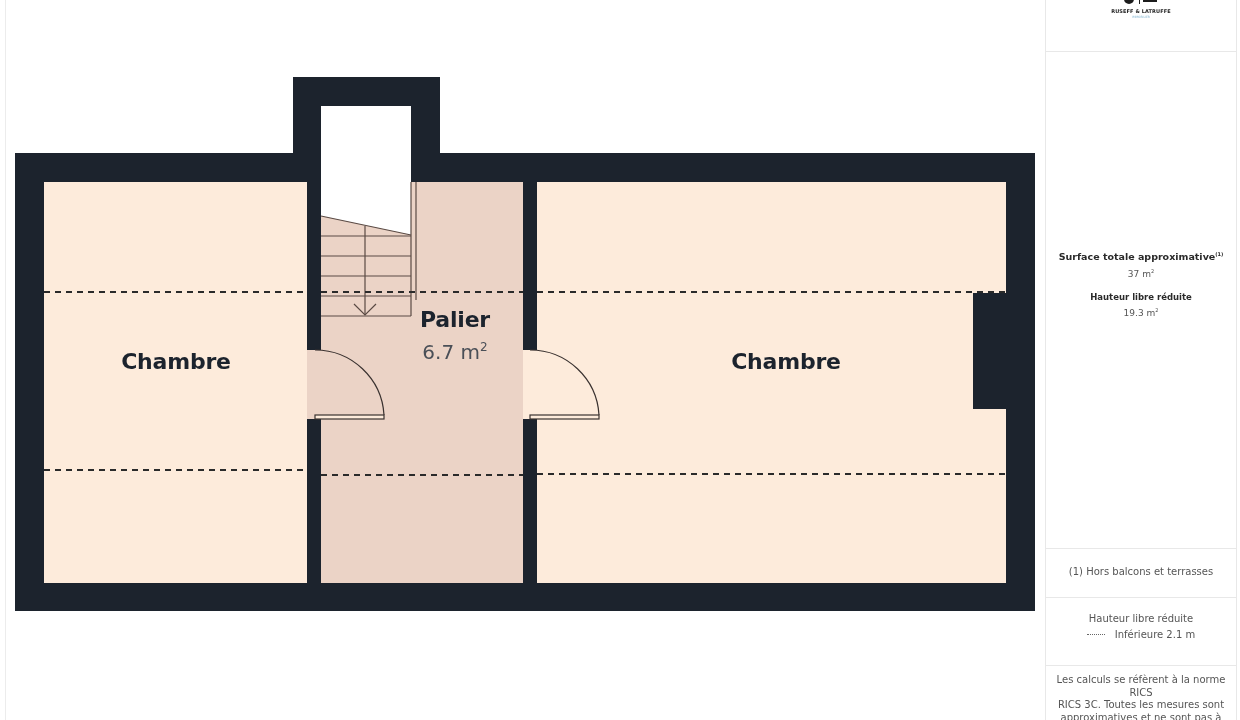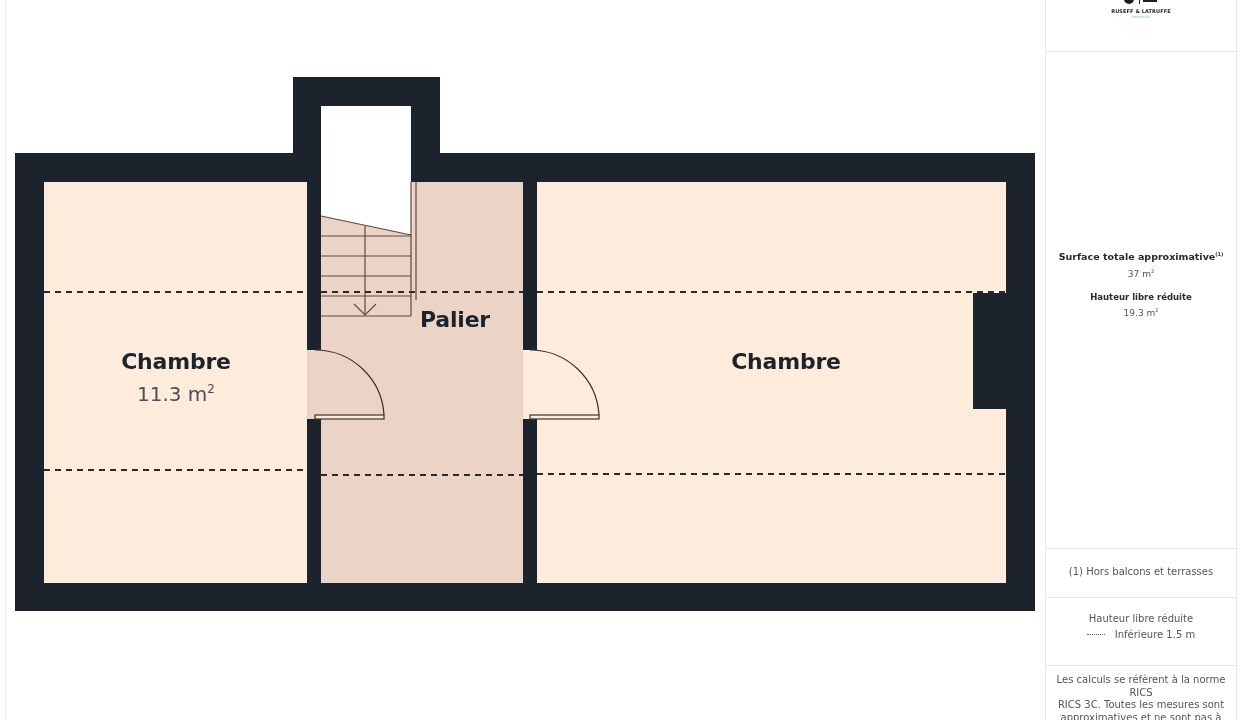--- a/index.html
+++ b/index.html
@@ -85,25 +85,25 @@
     </g>
 
     <g stroke="#3a3230" stroke-width="1.2" fill="none">
       <path d="M530,350 A69,69 0 0 1 599,415"></path>
       <rect x="530" y="415" width="69" height="4" fill="#fdebdb"></rect>
     </g>
   </svg>
 
   <div class="room-label" style="left:76px; top:349px; width:200px;">
     <div class="room-name">Chambre</div>
-    <div class="room-area"><span>11.3 m</span><sup>2</sup></div>
   </div>
 
   <div class="room-label" style="left:380px; top:307px; width:150px;">
     <div class="room-name">Palier</div>
+    <div class="room-area"><span>6.7 m</span><sup>2</sup></div>
   </div>
 
   <div class="room-label" style="left:686px; top:349px; width:200px;">
     <div class="room-name">Chambre</div>
   </div>
 </div>
 
 <div class="sidebar">
   <div class="sb-sec" style="top:0; height:51px;">
     <div class="logo-mark">
@@ -124,21 +124,21 @@
     </div>
   </div>
 
   <div class="sb-sec" style="top:549px; height:48px;">
     <div class="t-note" style="margin-top:17px;">(1) Hors balcons et terrasses</div>
   </div>
 
   <div class="sb-sec" style="top:598px; height:67px;">
     <div class="t-note" style="margin-top:15px;">Hauteur libre réduite</div>
     <div class="t-note" style="margin-top:3px;">
-      <span class="dots"></span><span>Inférieure 1.5 m</span>
+      <span class="dots"></span><span>Inférieure 2.1 m</span>
     </div>
   </div>
 
   <div class="sb-sec" style="top:666px; height:60px; border-bottom:none;">
     <div style="margin-top:8px;">
       <div class="t-note">Les calculs se réfèrent à la norme RICS</div>
       <div class="t-note">RICS 3C. Toutes les mesures sont</div>
       <div class="t-note">approximatives et ne sont pas à</div>
     </div>
   </div>

